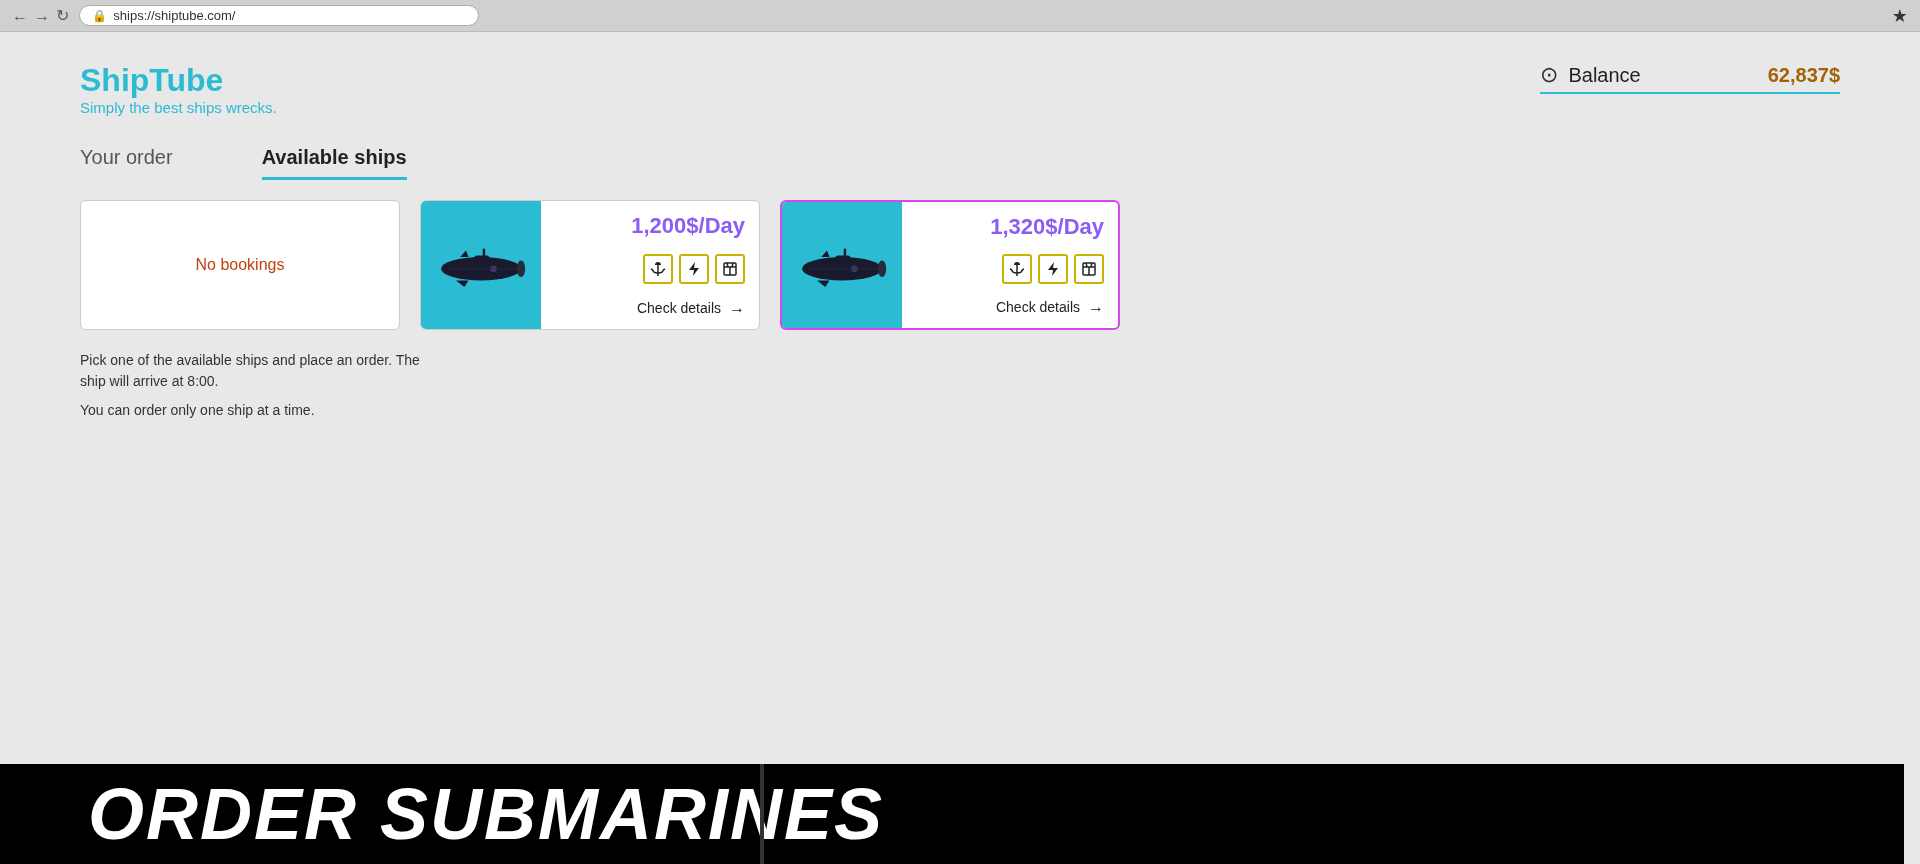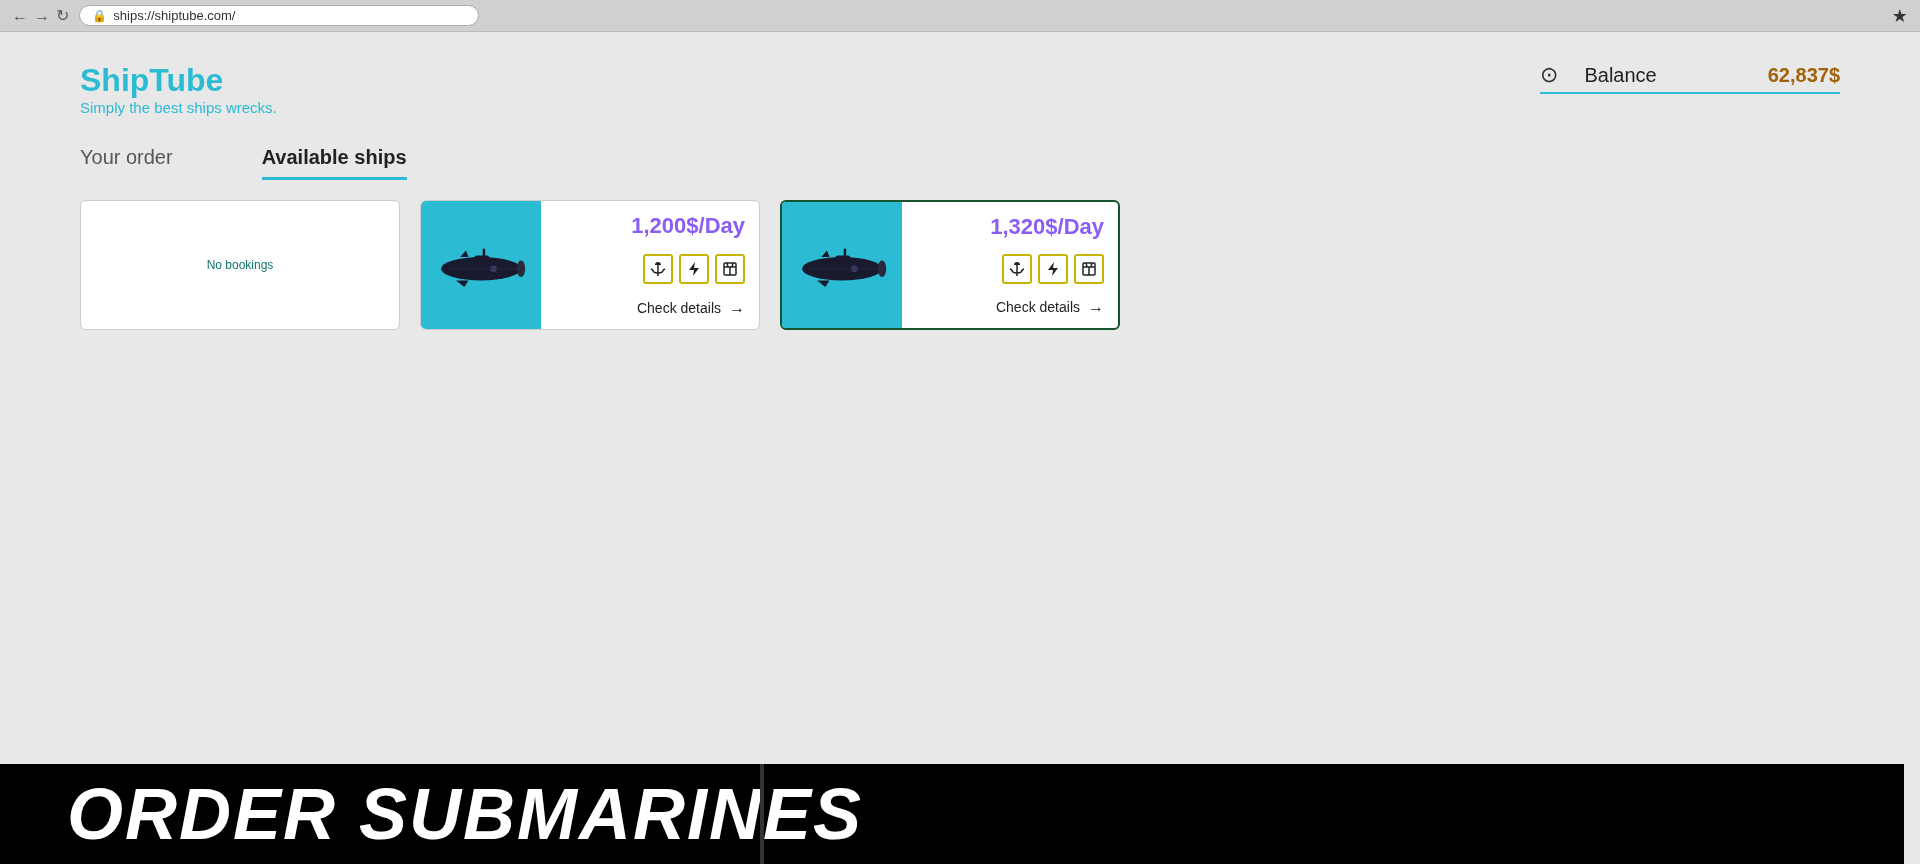--- a/index.html
+++ b/index.html
@@ -83,21 +83,20 @@
     .balance-icon {
       font-size: 22px;
       color: #333;
     }
     .balance-label {
       font-size: 20px;
       font-weight: normal;
       color: #222;
       flex: 1;
       text-align: left;
-      margin-left: 16px;
     }
     .balance-amount {
       font-size: 20px;
       font-weight: bold;
       color: #a16207;
     }
     .balance-underline {
       width: 100%;
       height: 2px;
       background: #2bbcd4;
@@ -137,38 +136,38 @@
       border: 1px solid #ccc;
       border-radius: 6px;
       width: 320px;
       height: 130px;
       display: flex;
       align-items: center;
       justify-content: center;
       flex-shrink: 0;
     }
     .no-bookings-text {
-      color: #0f766e;
-      font-size: 12px;
+      color: #c2410c;
+      font-size: 16px;
     }
 
     
     .ship-card {
       background: white;
       border: 1px solid #ccc;
       border-radius: 6px;
       width: 340px;
       height: 130px;
       display: flex;
       overflow: hidden;
       cursor: pointer;
       flex-shrink: 0;
     }
     .ship-card.selected {
-      border: 2px solid #14532d;
+      border: 2px solid #d946ef;
       border-radius: 6px;
     }
     .ship-image-area {
       background: #2bbcd4;
       width: 120px;
       flex-shrink: 0;
       display: flex;
       align-items: center;
       justify-content: center;
       overflow: hidden;
@@ -238,21 +237,21 @@
     
     .bottom-banner {
       position: fixed;
       bottom: 0;
       left: 0;
       right: 16px;
       background: black;
       height: 100px;
       display: flex;
       align-items: center;
-      padding-left: 67px;
+      padding-left: 88px;
     }
     .banner-text {
       font-size: 72px;
       font-weight: 900;
       color: white;
       letter-spacing: 2px;
       font-style: italic;
     }
     .banner-divider {
       position: absolute;
@@ -407,19 +406,23 @@
         </div>
         <div class="check-details">
           <span>Check details</span>
           <span class="arrow">→</span>
         </div>
       </div>
     </div>
 
   </div>
 
+  <div class="info-section">
+    <p class="info-text">Pick one of the available ships and place an order. The ship will arrive at 8:00.</p>
+    <p class="info-text">You can order only one ship at a time.</p>
+  </div>
 
 </div>
 
 <div class="bottom-banner">
   <div class="banner-text">ORDER SUBMARINES</div>
   <div class="banner-divider"></div>
 </div>
 
 </body></html>

